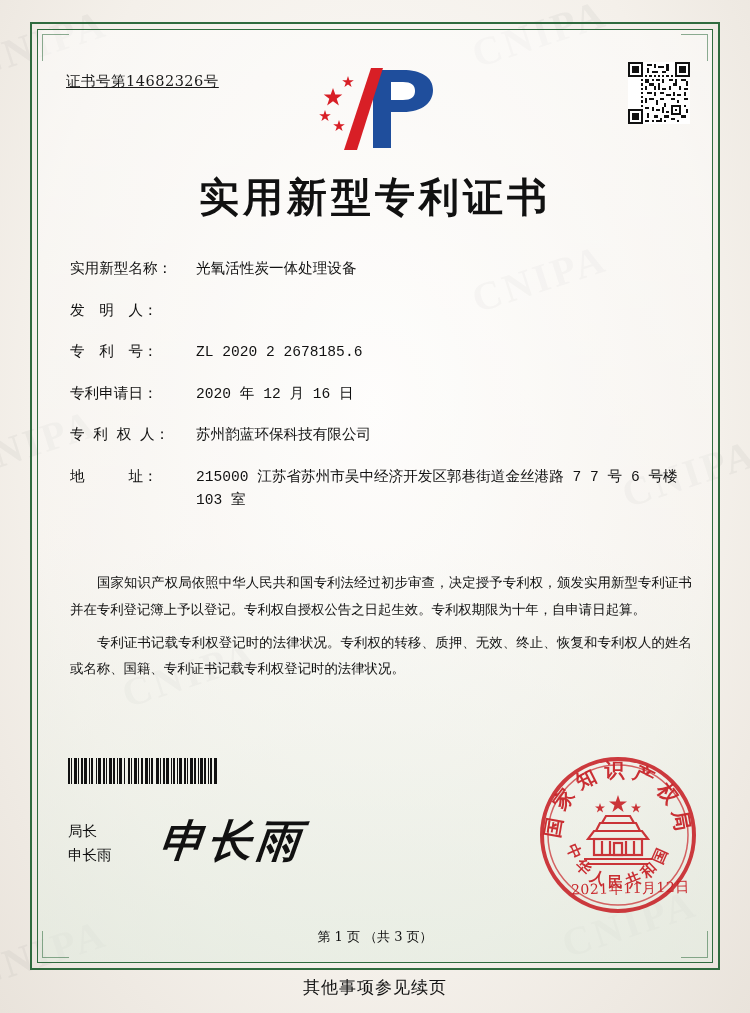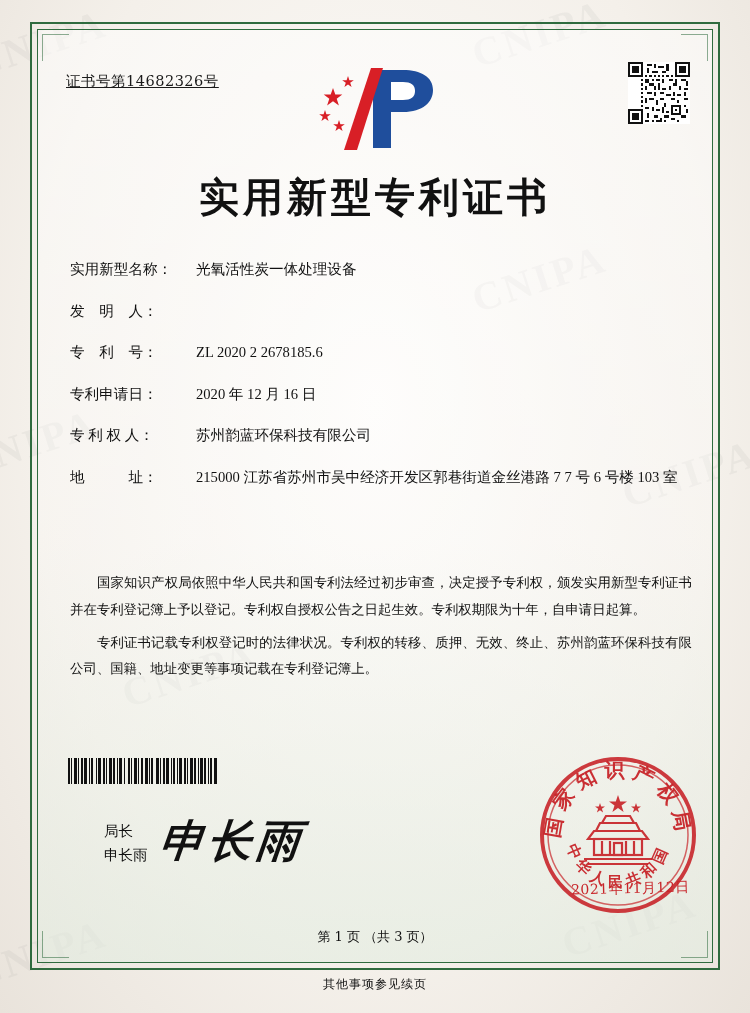--- a/index.html
+++ b/index.html
@@ -116,21 +116,21 @@
     letter-spacing: 4px;
     color: #111;
   }
 
   
   .fields {
     position: absolute;
     left: 70px;
     right: 58px;
     top: 258px;
-    font-family: Liberation Serif, serif;
+    font-family: Liberation Mono, monospace;
     font-size: 14.6px;
     color: #111;
     line-height: 1.55;
   }
   .field-row {
     display: flex;
     align-items: flex-start;
     margin-bottom: 19px;
   }
   .f-label {
@@ -185,21 +185,20 @@
 
   
   .sig-labels {
     position: absolute;
     left: 68px;
     top: 820px;
     font-family: "DejaVu Serif", "Liberation Serif", serif;
     font-size: 14.5px;
     line-height: 1.65;
     color: #111;
-    margin-left: 36px;
   }
   .sig-script {
     position: absolute;
     left: 160px;
     top: 812px;
     font-family: "DejaVu Serif", "Liberation Serif", serif;
     font-size: 44px;
     font-weight: bold;
     font-style: italic;
     letter-spacing: 4px;
@@ -235,21 +234,21 @@
     font-family: "DejaVu Serif", "Liberation Serif", serif;
     font-size: 13px;
     color: #111;
   }
   .footer-note {
     position: absolute;
     left: 0; right: 0;
     top: 976px;
     text-align: center;
     font-family: "DejaVu Serif", "Liberation Serif", serif;
-    font-size: 12px;
+    font-size: 17px;
     color: #111;
     letter-spacing: 1px;
   }
 </style>
 </head>
 <body>
 
 <div class="page">
 
   <div class="wm-layer">
@@ -420,21 +419,21 @@
       <span class="f-value">苏州韵蓝环保科技有限公司</span>
     </div>
     <div class="field-row">
       <span class="f-label wide">地　　　址：</span>
       <span class="f-value">215000  江苏省苏州市吴中经济开发区郭巷街道金丝港路 7 7 号 6 号楼 103 室</span>
     </div>
   </div>
 
   <div class="paras">
     <p>国家知识产权局依照中华人民共和国专利法经过初步审查，决定授予专利权，颁发实用新型专利证书并在专利登记簿上予以登记。专利权自授权公告之日起生效。专利权期限为十年，自申请日起算。</p>
-    <p>专利证书记载专利权登记时的法律状况。专利权的转移、质押、无效、终止、苏州韵蓝环保科技有限公司、国籍、地址变更等事项记载在专利登记簿上。</p>
+    <p>专利证书记载专利权登记时的法律状况。专利权的转移、质押、无效、终止、恢复和专利权人的姓名或名称、国籍、专利证书记载专利权登记时的法律状况。</p>
   </div>
 
   <div class="barcode">
     <i style="width:2px"></i>
       <i style="width:1px;background:transparent"></i>
     <i style="width:1px"></i>
       <i style="width:2px;background:transparent"></i>
     <i style="width:3px"></i>
       <i style="width:1px;background:transparent"></i>
     <i style="width:1px"></i>

